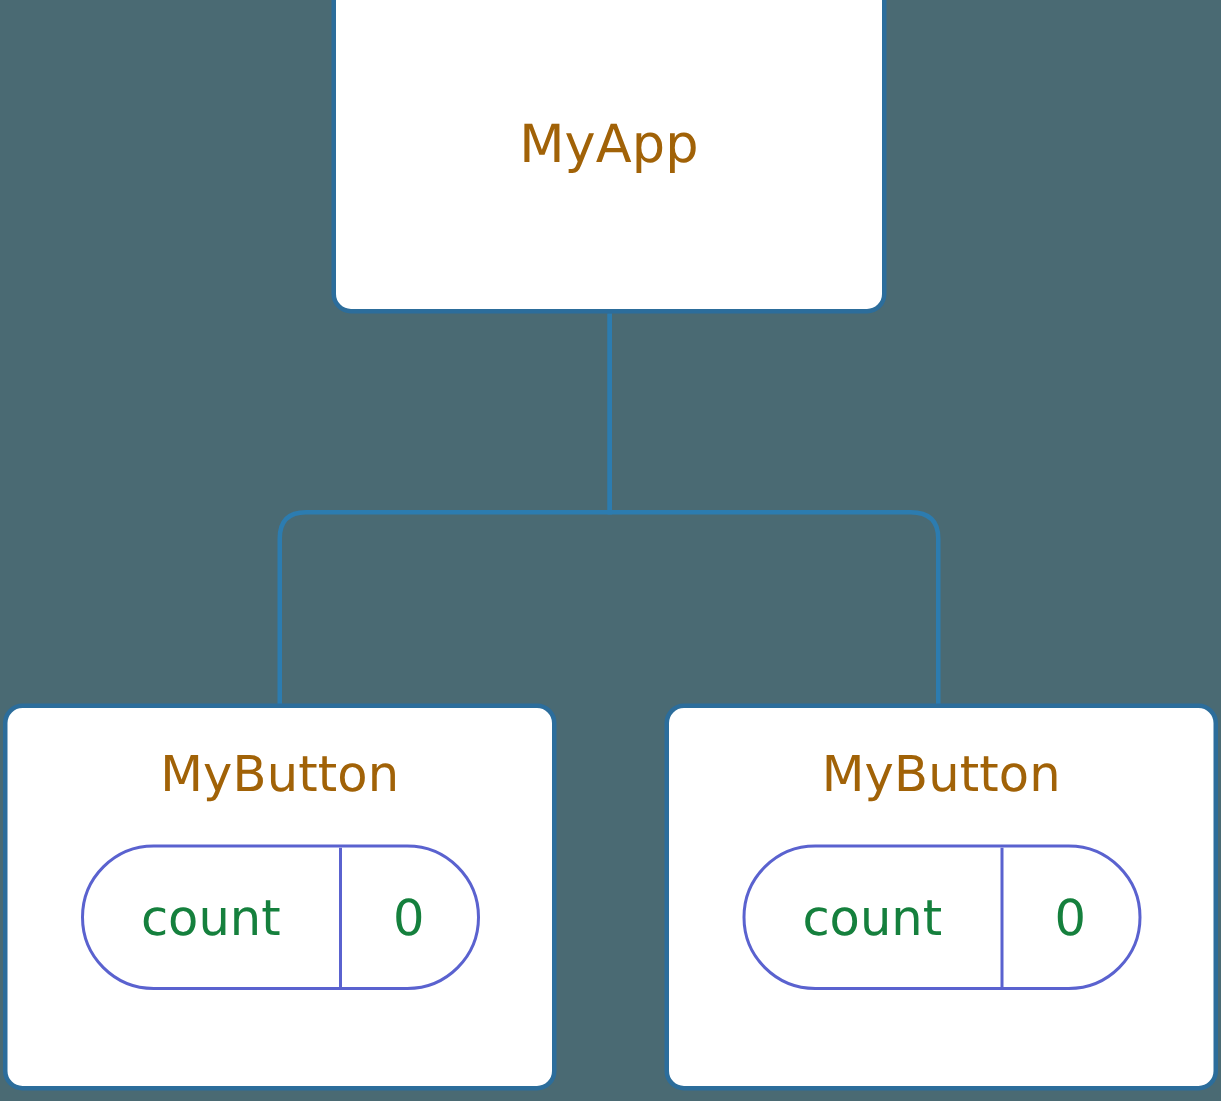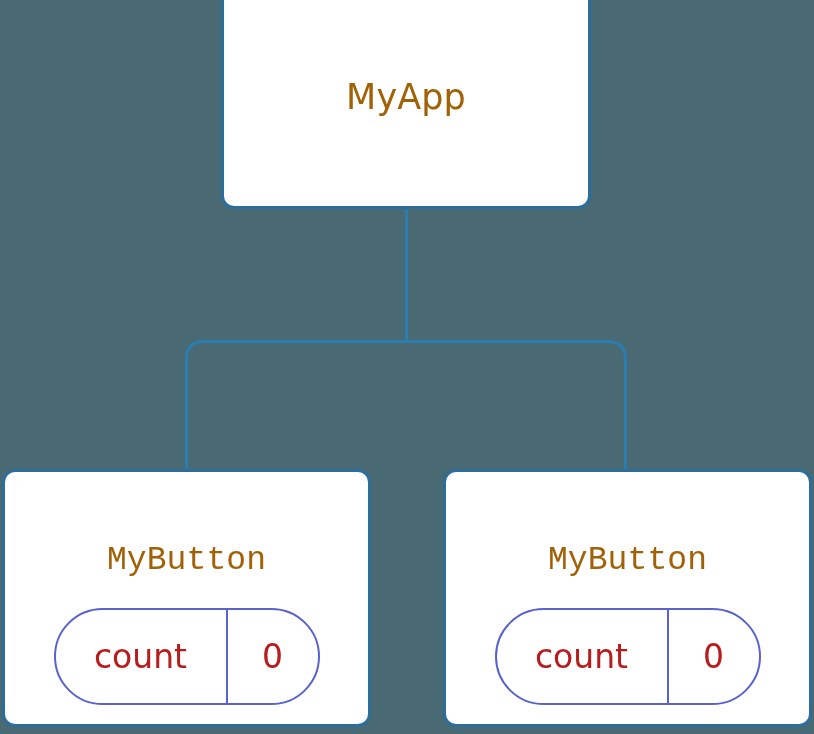--- a/index.html
+++ b/index.html
@@ -69,22 +69,21 @@
     line-height: 1;
     white-space: nowrap;
   }
   .node-root .node-title {
     font-size: 35px;
     margin-top: 20px;
   }
   .node-child-left .node-title,
   .node-child-right .node-title {
     font-size: 33px;
-    margin-top: 72px;
-    font-family: Liberation Mono, monospace;
+    margin-top: 27px;
   }
 
   
   .pill {
     margin-top: 31px;
     height: 97px;
     width: 266px;
     border: 2px solid #5a62cf;
     border-radius: 49px;
     box-sizing: border-box;
@@ -101,21 +100,21 @@
     border-right: 2px solid #5a62cf;
     box-sizing: border-box;
   }
   .pill-val {
     flex: 1 1 auto;
     display: flex;
     align-items: center;
     justify-content: center;
   }
   .pill-text {
-    color: #b91c1c;
+    color: #15803d;
     font-size: 33px;
     font-weight: 400;
     line-height: 1;
     white-space: nowrap;
   }
 </style>
 </head>
 <body>
 
 <div id="canvas">

